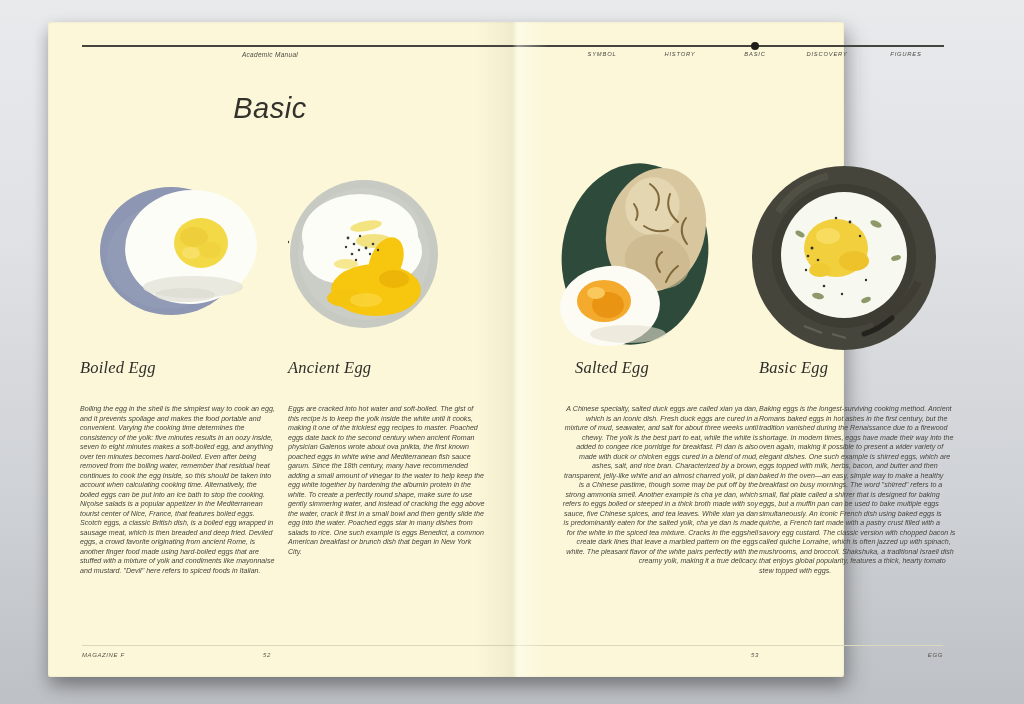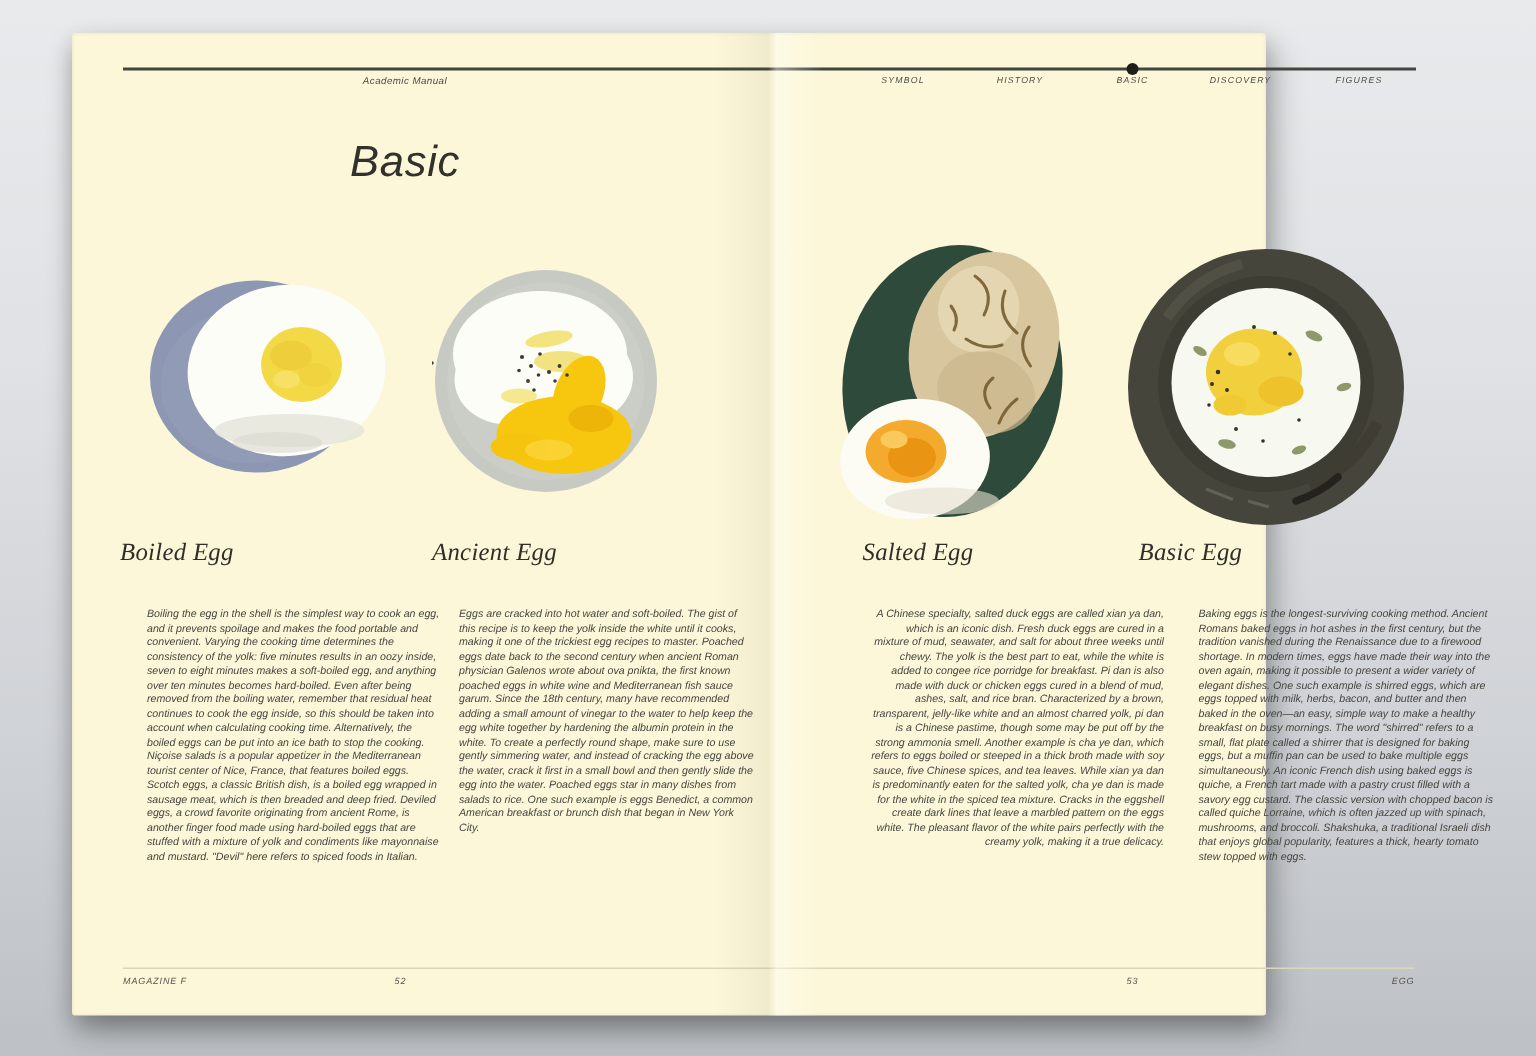--- a/index.html
+++ b/index.html
@@ -32,22 +32,22 @@
     font-size:8px;font-weight:bold;line-height:1.42;color:#403f39;}
   .illus{position:absolute;}
   .il-boiled{left:45px;top:155px;width:172px;height:150px;}
   .il-poached{left:240px;top:156px;width:152px;height:152px;}
   .il-salted{left:510px;top:134px;width:154px;height:196px;}
   .il-baked{left:700px;top:140px;width:192px;height:192px;}
   .section-title{position:absolute;top:336px;font-family:"Liberation Serif",serif;
     font-size:16.5px;font-weight:500;color:#2f2e29;letter-spacing:.2px;text-align:center;}
   .st-1{left:32px;} .st-2{left:240px;} .st-3{left:527px;} .st-4{left:711px;}
   .section-body{position:absolute;top:383px;width:197px;
-    font-size:7.1px;line-height:1.34;color:#46453f;text-align:left;margin-left:18px;}
-  .sb-1{left:32px;} .sb-2{left:240px;} .sb-3{left:513px;text-align:right;} .sb-4{left:733px;}
+    font-size:7.1px;line-height:1.34;color:#46453f;text-align:left;}
+  .sb-1{left:32px;} .sb-2{left:240px;} .sb-3{left:513px;text-align:right;} .sb-4{left:711px;}
   .footer-rule{position:absolute;left:34px;top:623px;width:861px;height:1px;background:#dbd7ba;}
   .footer-text{position:absolute;top:630px;font-size:6px;letter-spacing:.6px;color:#56544c;}
   .f-brand{left:34px;}
   .f-p52{left:169px;width:100px;text-align:center;}
   .f-p53{left:657px;width:100px;text-align:center;}
   .f-topic{left:845px;width:50px;text-align:right;}
 </style>
 </head>
 <body>
 

